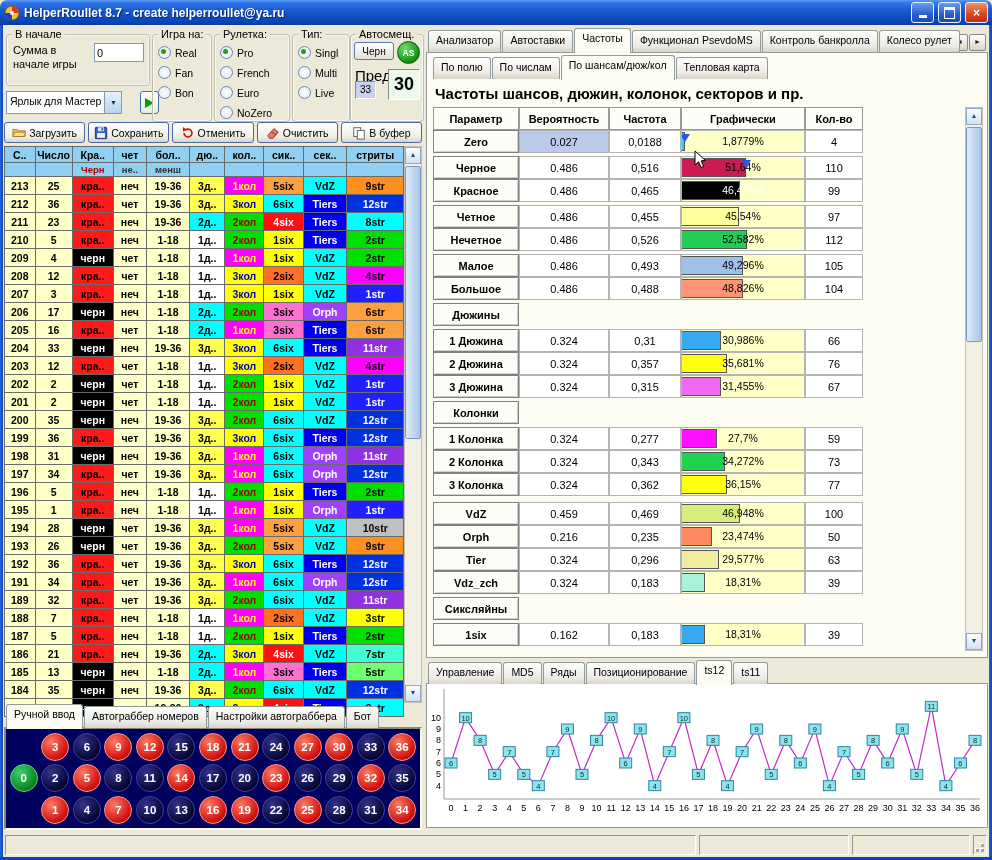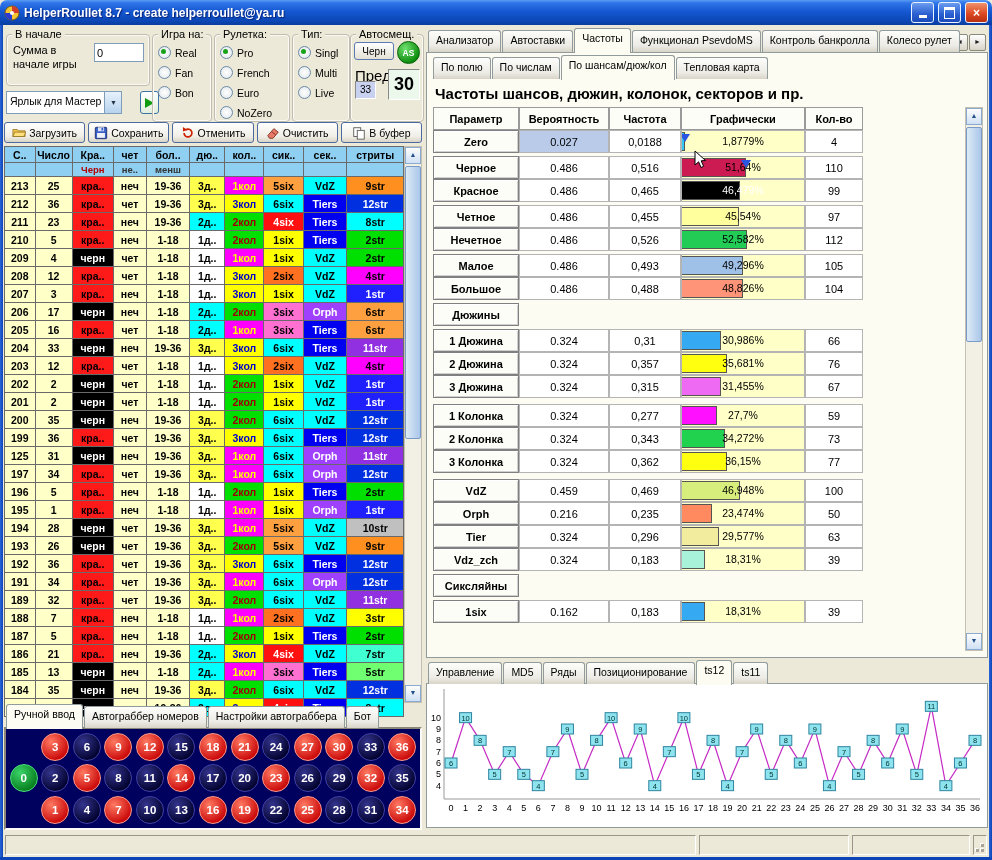--- a/index.html
+++ b/index.html
@@ -467,21 +467,21 @@
             <td style="background: rgb(255, 26, 26); color: rgb(0, 0, 0);">кра..</td>
             <td>чет</td>
             <td>19-36</td>
             <td style="background: rgb(255, 255, 77); color: rgb(0, 0, 0);">3д..</td>
             <td style="background: rgb(255, 255, 0); color: rgb(0, 0, 204);">3кол</td>
             <td style="background: rgb(0, 255, 255); color: rgb(0, 0, 0);">6six</td>
             <td style="background: rgb(0, 0, 240); color: rgb(255, 255, 255);">Tiers</td>
             <td style="background: rgb(0, 48, 224); color: rgb(255, 255, 255);">12str</td>
           </tr>
           <tr>
-            <td>125</td>
+            <td>198</td>
             <td>31</td>
             <td style="background: rgb(0, 0, 0); color: rgb(255, 255, 255);">черн</td>
             <td>неч</td>
             <td>19-36</td>
             <td style="background: rgb(255, 255, 77); color: rgb(0, 0, 0);">3д..</td>
             <td style="background: rgb(255, 0, 255); color: rgb(255, 255, 0);">1кол</td>
             <td style="background: rgb(0, 255, 255); color: rgb(0, 0, 0);">6six</td>
             <td style="background: rgb(160, 64, 255); color: rgb(255, 255, 255);">Orph</td>
             <td style="background: rgb(144, 48, 224); color: rgb(255, 255, 255);">11str</td>
           </tr>
@@ -819,20 +819,24 @@
               <td class="val">0.324</td>
               <td class="val">0,315</td>
               <td class="gcell">
                 <div class="gbar" style="width: 31.5%; background: rgb(238, 106, 242);"></div>
                 <span class="gpct">31,455%</span>
               </td>
               <td class="val">67</td>
             </tr>
             <tr class="gaprow">
               <td colspan="5"></td>
+            </tr>
+            <tr class="secrow">
+              <td class="param">Колонки</td>
+              <td class="blankrest" colspan="4"></td>
             </tr>
             <tr class="gaprow">
               <td colspan="5"></td>
             </tr>
             <tr>
               <td class="param">1 Колонка</td>
               <td class="val">0.324</td>
               <td class="val">0,277</td>
               <td class="gcell">
                 <div class="gbar" style="width: 27.7%; background: rgb(255, 16, 255);"></div>

